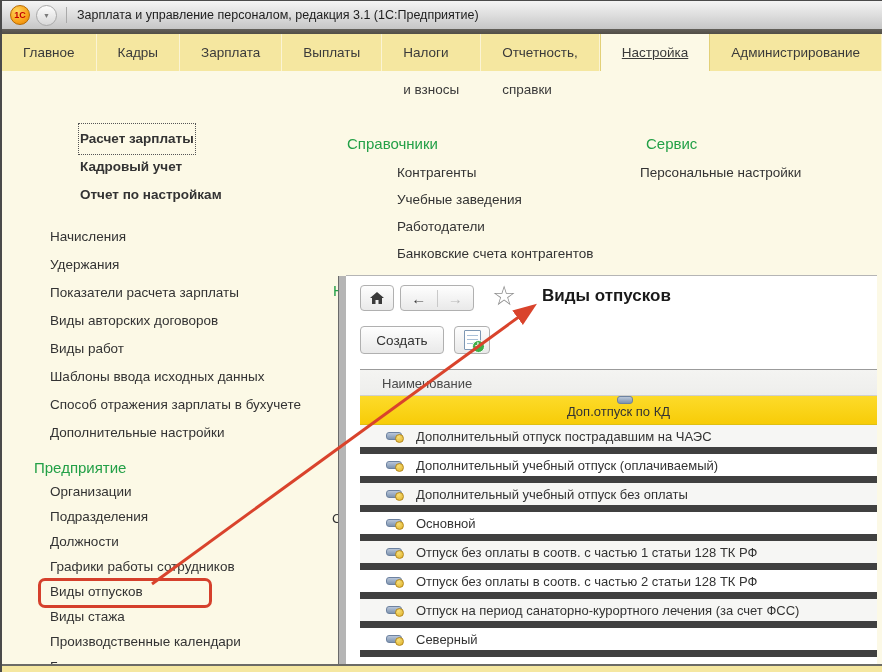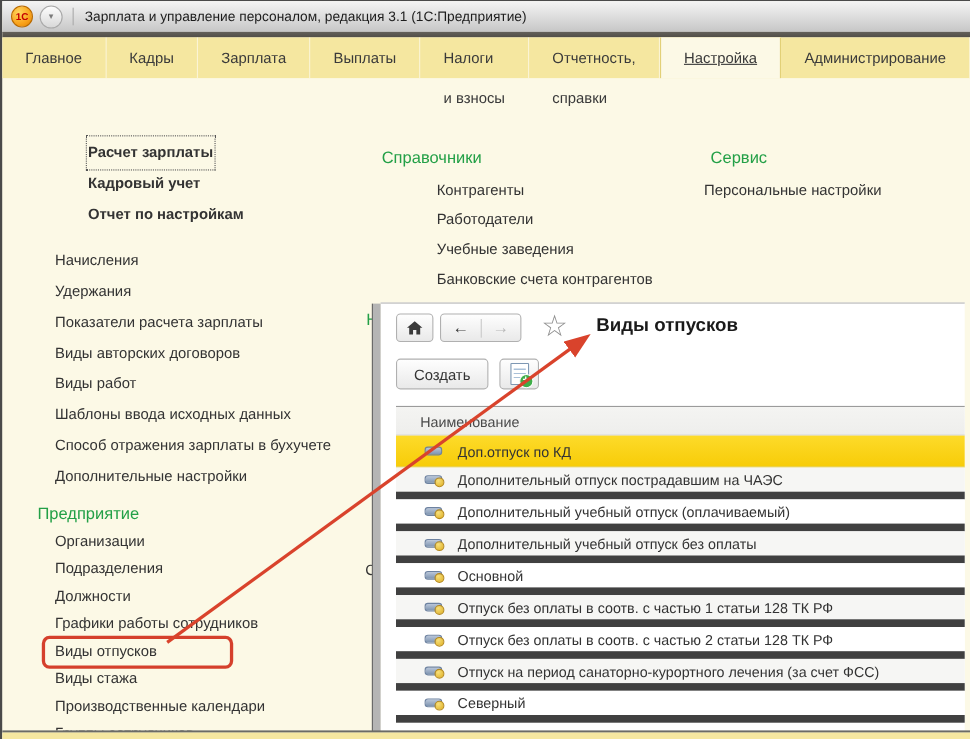--- a/index.html
+++ b/index.html
@@ -73,21 +73,21 @@
     text-align:center;font-weight:bold;}
 
   
   .table{position:absolute;left:14px;top:93px;width:517px;}
   .thead{height:27px;line-height:27px;background:linear-gradient(#f4f4f2,#eeeeec);
     border-top:1px solid #9b9b9b;border-bottom:1px solid #d0d0ce;
     font-size:13px;color:#4a4a4a;padding-left:22px;box-sizing:border-box;}
   .row{height:29px;display:flex;align-items:center;background:#fff;
     border-bottom:7px solid #404040;box-sizing:border-box;font-size:13px;color:#333;}
   .row:nth-child(even){background:#f6f6f4;}
-  .row.selected{background:linear-gradient(#fddb2a,#f7cc08);border-bottom:1px solid #dfc013;}
+  .row.selected{background:linear-gradient(#fddb2a,#f7cc08);border-bottom:1px solid #dfc013;flex-direction:column;}
   .cat-icon{width:14px;height:6px;border-radius:3px;margin:0 14px 0 26px;flex:0 0 auto;
     background:linear-gradient(#b9c6d9,#7e94b0);border:1px solid #6d82a0;position:relative;}
   .cat-icon::after{content:'';position:absolute;right:-3px;bottom:-4px;width:7px;height:7px;border-radius:50%;
     background:radial-gradient(circle at 35% 30%,#f7df7a,#dfb025);border:1px solid #b5891d;}
   .row.selected .cat-icon::after{display:none;}
   .row .label{white-space:nowrap;overflow:hidden;}
 
   
   .bottom-line{position:absolute;left:0;top:663px;width:100%;height:2px;background:#6b6b66;z-index:20;}
   .bottom-strip{position:absolute;left:0;top:665px;width:100%;height:7px;background:#f5e7a0;z-index:20;}
@@ -154,22 +154,22 @@
         <div class="item highlighted">Виды отпусков</div>
         <div class="item">Виды стажа</div>
         <div class="item">Производственные календари</div>
         <div class="item">Группы сотрудников</div>
       </div>
 
     <div class="green-title" style="left:345px;top:64px;">Справочники</div>
     <div class="navlist mid" style="left:348px;top:88px;margin-left:47px;">
 
     <div class="item">Контрагенты</div>
+        <div class="item">Учебные заведения</div>
         <div class="item">Работодатели</div>
-        <div class="item">Учебные заведения</div>
         <div class="item">Банковские счета контрагентов</div>
       </div>
 
     <div class="green-title" style="left:644px;top:64px;">Сервис</div>
     <div class="navlist srv" style="left:638px;top:88px;">
 
     <div class="item">Персональные настройки</div>
       </div>
   </div>
 

